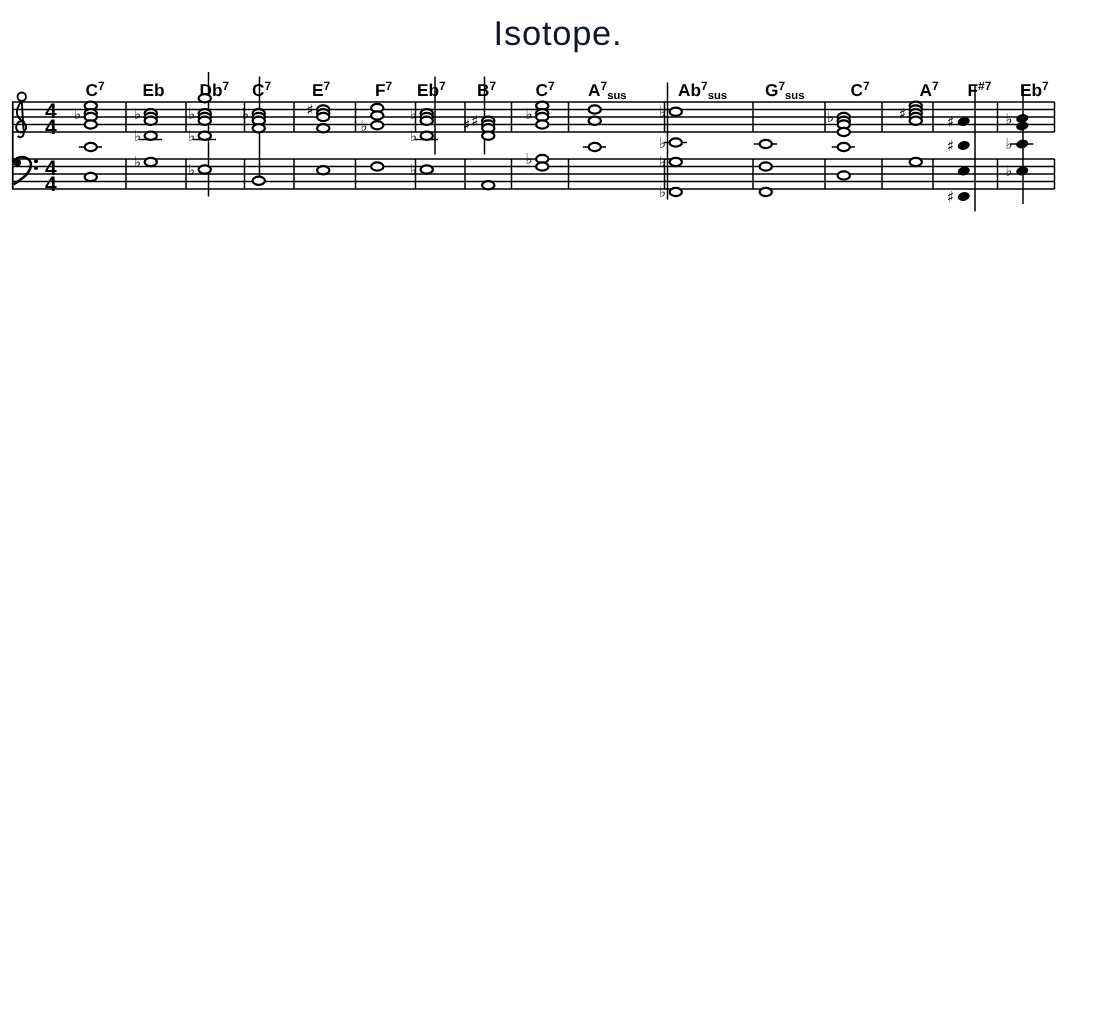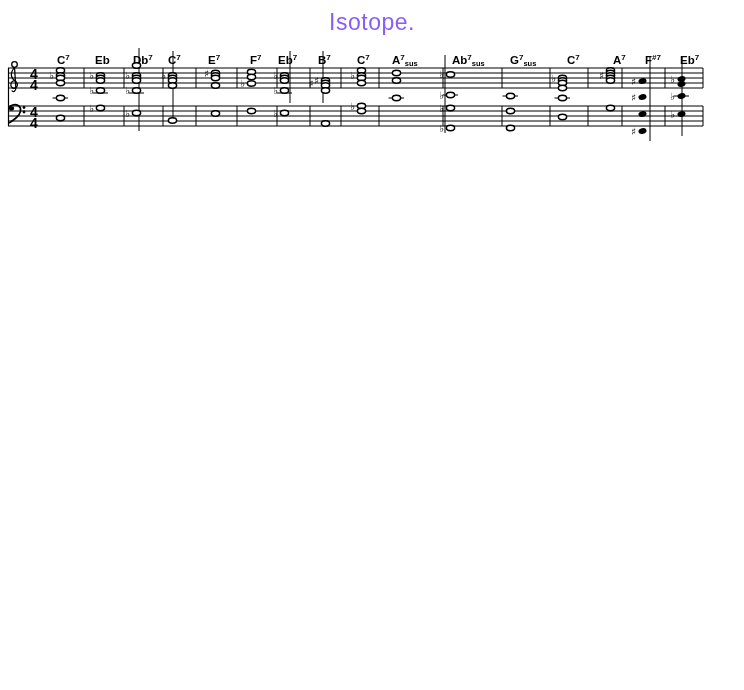--- a/index.html
+++ b/index.html
@@ -2,21 +2,21 @@
 <html><head>
 <meta charset="utf-8">
 <style>
   html,body{margin:0;padding:0;}
   body{
     width:744px;height:690px;background:#ffffff;position:relative;
     font-family:"Liberation Sans", sans-serif;overflow:hidden;
   }
   #title{
     position:absolute;top:9px;left:0;width:744px;text-align:center;
-    font-size:23px;font-weight:400;letter-spacing:0.5px;color:#8b5cf6;
+    font-size:23px;font-weight:400;letter-spacing:0.5px;color:#0f172a;
   }
   #score{position:absolute;top:0;left:0;}
 </style>
 </head>
 <body>
 
 <div id="title">Isotope.</div>
 
 <svg id="score" width="744" height="170" viewBox="0 0 744 170" xmlns="http://www.w3.org/2000/svg">
     <line x1="8" y1="68" x2="703" y2="68" stroke="#000000" stroke-width="1"></line>

